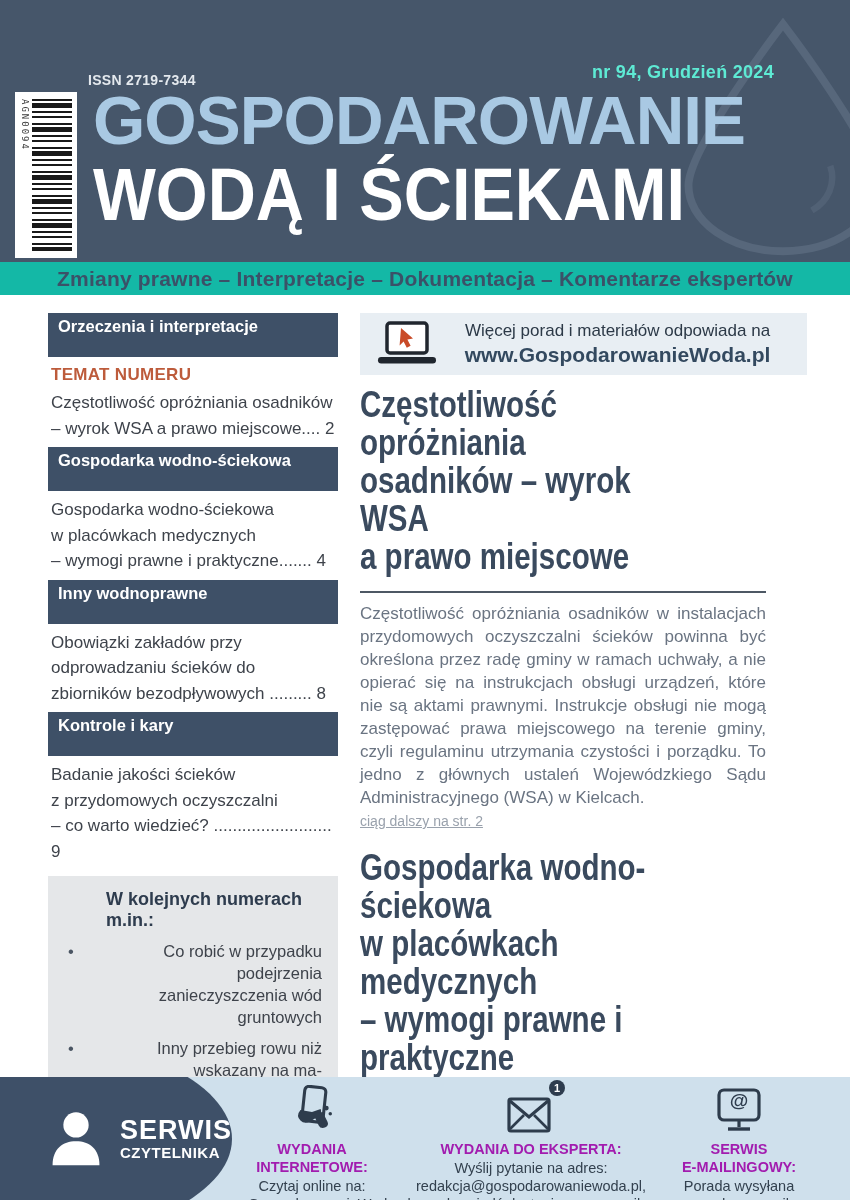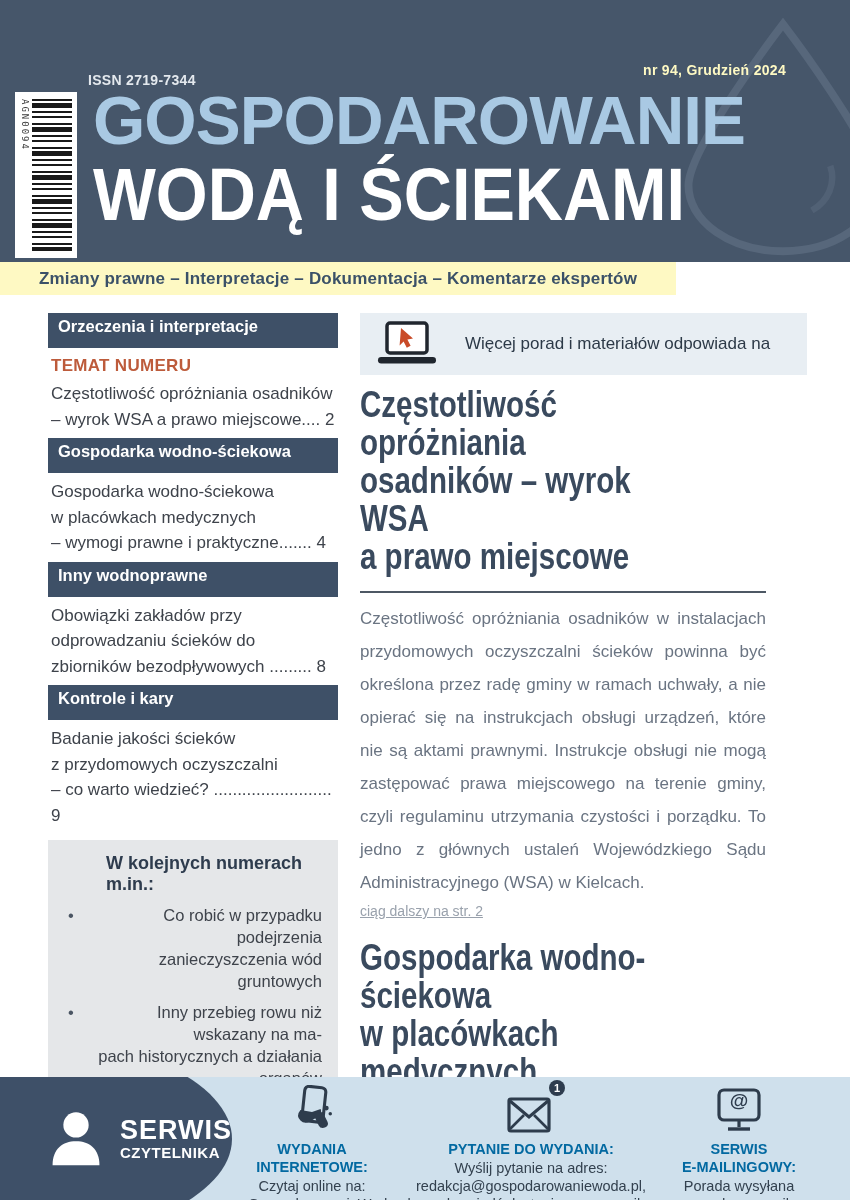--- a/index.html
+++ b/index.html
@@ -3,65 +3,65 @@
 <meta charset="utf-8">
 <style>
   * { margin:0; padding:0; box-sizing:border-box; }
   body { background:#888; font-family:"Liberation Sans","DejaVu Sans",sans-serif; }
   .page { position:relative; width:850px; height:1200px; margin:0 auto; background:#fff; overflow:hidden; }
 
   
   .header { position:absolute; top:0; left:0; width:850px; height:262px; background:#46566a; overflow:hidden; }
   .drop-svg { position:absolute; right:-38px; top:18px; }
   .issn { position:absolute; left:88px; top:72px; font-size:14px; font-weight:bold; color:#e4e9ee; letter-spacing:.3px; }
-  .issue { position:absolute; right:64px; top:62px; font-size:14px; font-weight:bold; color:#fef9c3; letter-spacing:.3px; }
+  .issue { position:absolute; right:76px; top:62px; font-size:18px; font-weight:bold; color:#5eead4; letter-spacing:.3px; }
   .barcode { position:absolute; left:15px; top:92px; width:62px; height:166px; background:#fff; display:flex; padding:7px 5px 7px 3px; }
   .barcode-text { width:14px; font-family:"DejaVu Sans Mono",monospace; font-size:9px; color:#3a3a3a; writing-mode:vertical-rl; text-orientation:sideways; letter-spacing:2px; line-height:14px; }
   .barcode-bars { flex:1; background:repeating-linear-gradient(180deg,#191919 0 2px,#fff 2px 4px,#191919 4px 9px,#fff 9px 12px,#191919 12px 14px,#fff 14px 17px,#191919 17px 19px,#fff 19px 24px); }
   .title-block { position:absolute; left:93px; top:86px; }
   .title-line1 { font-size:68px; font-weight:bold; color:#a9c9e3; line-height:1; letter-spacing:-1px; transform:scaleX(.99); transform-origin:0 0; white-space:nowrap; }
   .title-line2 { font-size:74px; font-weight:bold; color:#ffffff; line-height:1.02; margin-top:3px; transform:scaleX(.90); transform-origin:0 0; white-space:nowrap; }
-  .tagline { position:absolute; top:262px; left:0; width:676px; height:33px; background:#fef9c3; color:#3b5168; font-size:17px; font-weight:bold; text-align:center; line-height:33px; letter-spacing:.2px; }
+  .tagline { position:absolute; top:262px; left:0; width:850px; height:33px; background:#14b8a6; color:#3b5168; font-size:21px; font-weight:bold; text-align:center; line-height:33px; letter-spacing:.2px; }
 
   
   .sidebar { position:absolute; left:48px; top:313px; width:290px; }
-  .toc-bar { background:#3e5067; color:#fff; font-weight:bold; font-size:16.5px; padding:4px 10px 12px; }
+  .toc-bar { background:#3e5067; color:#fff; font-weight:bold; font-size:16.5px; padding:4px 10px 21px; }
   .toc-tag { color:#bd5b3b; font-weight:bold; font-size:17px; line-height:19px; margin:8px 0 0 3px; letter-spacing:.3px; }
   .toc-entry { font-size:17px; line-height:25.5px; color:#3e434b; margin:6px 0 6px 3px; white-space:pre-line; }
   .upcoming { margin-top:12px; background:#e5e7e9; padding:13px 16px 10px 18px; }
   .up-title { font-size:18px; font-weight:bold; color:#2e3c4e; margin-bottom:9px;margin-left:40px; }
   .up-item { display:flex; font-size:16.5px; line-height:22px; color:#3e434b; margin-bottom:9px; }
   .up-bullet { margin:0 8px 0 2px; color:#4a5563; }
   .up-text { white-space:pre-line;text-align:right; }
 
   
   .main { position:absolute; left:360px; top:313px; width:447px; }
   .banner { width:447px; height:62px; background:#e8eef3; display:flex; align-items:center; padding:0 12px 0 14px; }
   .banner-text { flex:1; text-align:center; }
   .banner-l1 { font-size:17px; color:#2c3947; line-height:20px; }
   .banner-l2 { font-size:21px; font-weight:bold; color:#33495f; line-height:24px; margin-top:2px; }
   .article { width:406px; }
   .a-heading { font-size:36px; line-height:38px; font-weight:bold; color:#3a4a5e; white-space:pre-line; transform:scaleX(.82); transform-origin:0 0; margin-top:11px; letter-spacing:0; }
   .a-rule { height:2px; background:#4d5864; margin:15px 0 9px; }
-  .a-lead { font-size:17px; line-height:33px; color:#6a7482; text-align:justify; }
+  .a-lead { font-size:17px; line-height:23px; color:#6a7482; text-align:justify; }
   .a-cont { font-size:14px; color:#99a1ac; text-align:left; margin-top:4px;text-decoration:underline; }
   .article + .article .a-heading { margin-top:20px; }
 
   
   .footer { position:absolute; top:1077px; left:0; width:850px; height:123px; background:#cfe0ec; overflow:hidden; }
   .footer-shape { position:absolute; left:-238px; top:-44px; width:470px; height:212px; border-radius:50%; background:#3e5068; }
   .person-svg { position:absolute; left:46px; top:50%; transform:translateY(-50%); }
   .reader-text { position:absolute; left:120px; top:50%; transform:translateY(-50%); color:#fff; }
   .rz1 { font-size:27px; font-weight:bold; letter-spacing:1px; line-height:28px; }
   .rz2 { font-size:15px; font-weight:bold; letter-spacing:.5px; line-height:18px; }
   .fcols { position:absolute; left:222px; top:8px; width:596px; display:flex; }
   .fcol { display:flex; flex-direction:column; align-items:center; text-align:center; }
   .fcol1 { width:180px; } .fcol2 { width:258px; } .fcol3 { width:158px; }
   .fic { height:50px; display:flex; align-items:flex-end; margin-bottom:5px; position:relative; }
-  .ftitle { font-weight:bold; font-size:14.5px; color:#0369a1; line-height:18px; white-space:pre-line; }
+  .ftitle { font-weight:bold; font-size:14.5px; color:#a21caf; line-height:18px; white-space:pre-line; }
   .fbody { font-size:14.5px; color:#33414f; line-height:18px; white-space:pre-line; margin-top:1px; }
   .badge { position:absolute; top:-5px; right:-8px; width:16px; height:16px; border-radius:50%; background:#2e3c4e; color:#fff; font-size:11px; font-weight:bold; line-height:16px; text-align:center; }
   .at-glyph { position:absolute; top:5px; left:50%; transform:translateX(-50%); font-size:19px; font-weight:bold; color:#2e3c4e; }
 </style>
 </head>
 <body>
 
 <div class="page">
 
   <div class="header">
@@ -136,20 +136,21 @@
   <div class="main">
 
     <div class="banner">
       <svg width="66" height="46" viewBox="0 0 66 46">
         <rect x="13" y="2" width="40" height="30" rx="3" fill="#ffffff" stroke="#20262e" stroke-width="3.5"></rect>
         <polygon points="27,7 39,17.5 33.4,18.4 36.6,24.8 32.8,26.8 29.6,20.4 25.6,24.6" fill="#c94b28"></polygon>
         <rect x="4" y="36" width="58" height="6.5" rx="3.2" fill="#20262e"></rect>
       </svg>
       <div class="banner-text">
         <div class="banner-l1">Więcej porad i materiałów odpowiada na</div>
+        <div class="banner-l2">www.GospodarowanieWoda.pl</div>
       </div>
     </div>
 
     <div class="article">
       <div class="a-heading">Częstotliwość opróżniania
 osadników – wyrok WSA
 a prawo miejscowe</div>
       <div class="a-rule"></div>
       <div class="a-lead">Częstotliwość opróżniania osadników w instalacjach przydomowych oczyszczalni ścieków powinna być określona przez radę gminy w ramach uchwały, a nie opierać się na instrukcjach obsługi urządzeń, które nie są aktami prawnymi. Instrukcje obsługi nie mogą zastępować prawa miejscowego na terenie gminy, czyli regulaminu utrzymania czystości i porządku. To jedno z głównych ustaleń Wojewódzkiego Sądu Administracyjnego (WSA) w Kielcach.</div>
       <div class="a-cont">ciąg dalszy na str. 2</div>
@@ -197,21 +198,21 @@
       <div class="fcol fcol2">
         <div class="fic">
           <svg width="52" height="44" viewBox="0 0 52 44">
             <rect x="4" y="8" width="40" height="32" rx="2" fill="none" stroke="#2e3c4c" stroke-width="3.2"></rect>
             <polyline points="5,10 24,26 43,10" fill="none" stroke="#2e3c4c" stroke-width="3.2"></polyline>
             <polyline points="5,38 19,24" fill="none" stroke="#2e3c4c" stroke-width="2.6"></polyline>
             <polyline points="43,38 29,24" fill="none" stroke="#2e3c4c" stroke-width="2.6"></polyline>
           </svg>
           <span class="badge">1</span>
         </div>
-        <div class="ftitle">PYTANIE DO WYDANIA:</div>
+        <div class="ftitle">WYDANIA DO EKSPERTA:</div>
         <div class="fbody">Wyślij pytanie na adres:
 redakcja@gospodarowaniewoda.pl,
 a odpowiedź dostaniesz na e-mail</div>
       </div>
 
       <div class="fcol fcol3">
         <div class="fic">
           <svg width="48" height="48" viewBox="0 0 48 48">
             <rect x="4" y="3" width="40" height="30" rx="5" fill="none" stroke="#2e3c4c" stroke-width="3.2"></rect>
             <line x1="24" y1="33" x2="24" y2="40" stroke="#2e3c4c" stroke-width="3.2"></line>

